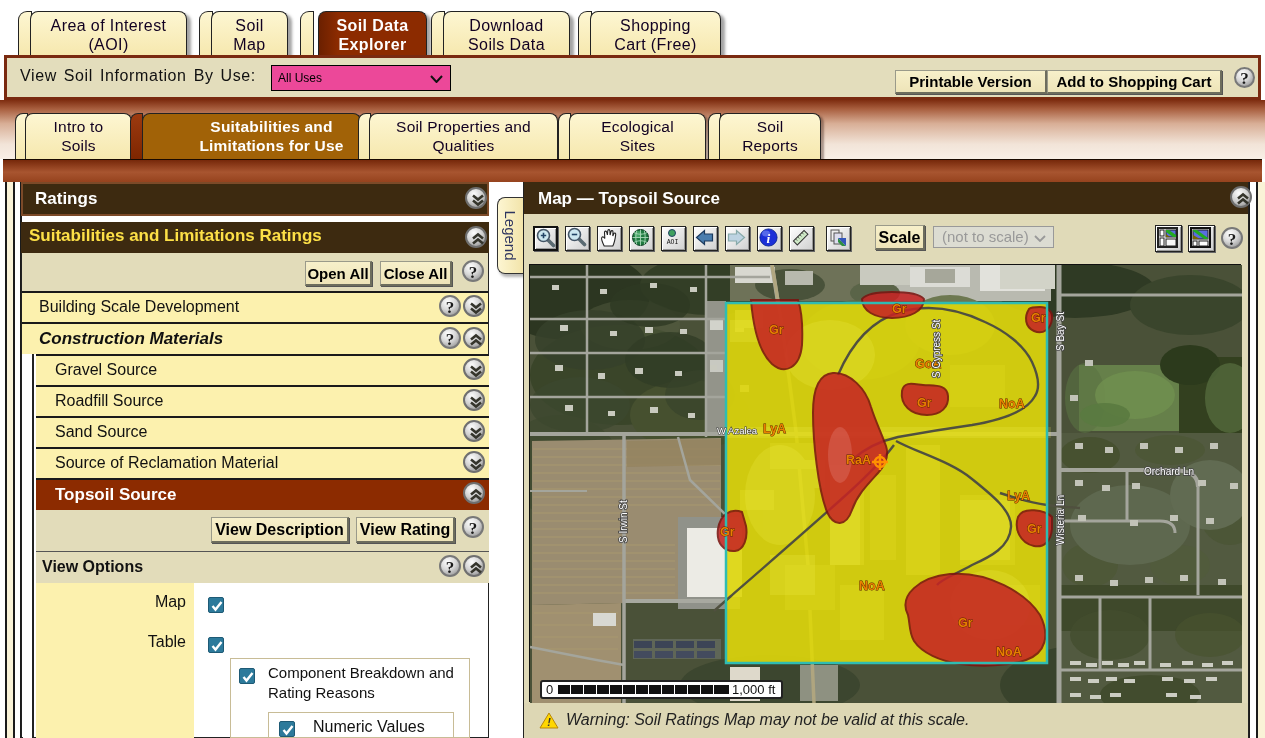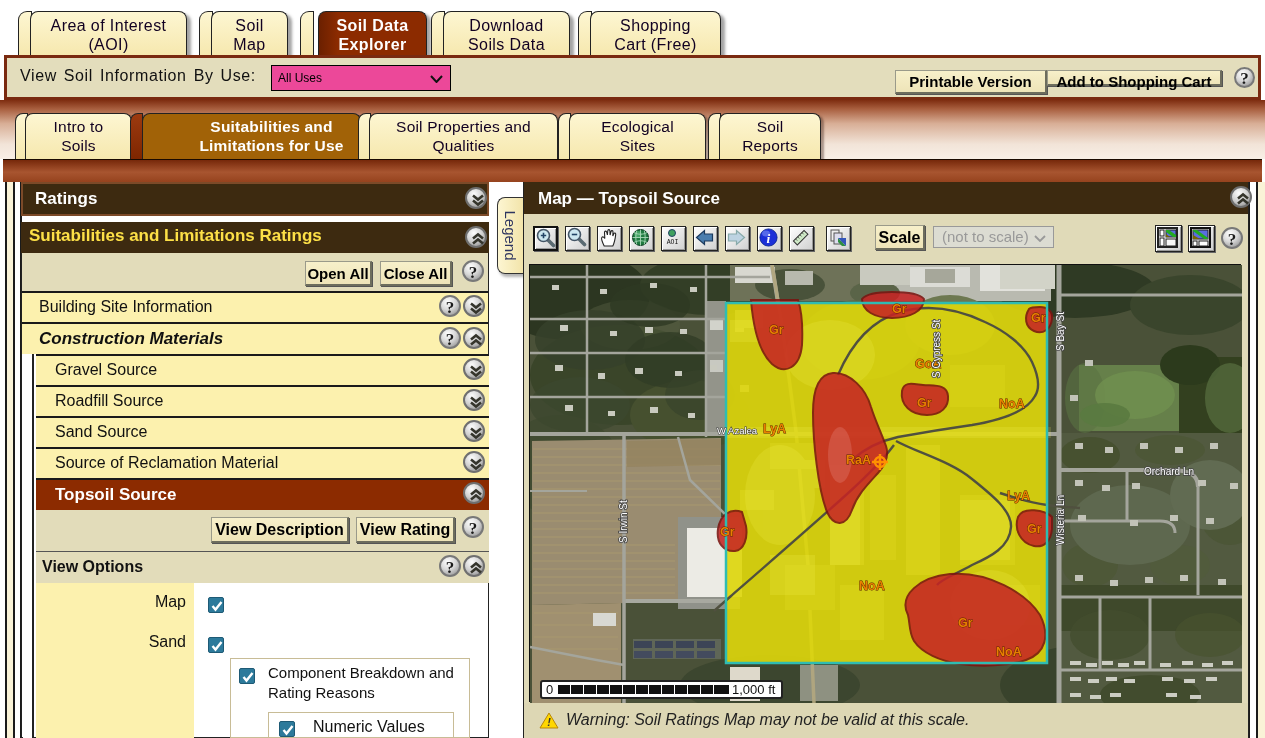--- a/index.html
+++ b/index.html
@@ -83,21 +83,21 @@
   <div class="ttab" style="left:443px; width:127px;">Download<br>Soils Data</div>
   <div class="tedge" style="left:578px;"></div>
   <div class="ttab" style="left:590px; width:131px;">Shopping<br>Cart (Free)</div>
 
   <div id="tb1">
     <div class="lbl">View Soil Information By Use:</div>
     <div id="allUses">All Uses<svg width="13" height="8" viewBox="0 0 13 8" style="position:absolute; right:7px; top:9px;">
           <path d="M1 1 L6.5 7 L12 1" fill="none" stroke="#111" stroke-width="2"></path>
         </svg></div>
     <div class="btn" style="position:absolute; left:888px; top:12px; width:152px; height:24px; line-height:22px;">Printable Version</div>
-    <div class="btn" style="position:absolute; left:1040px; top:12px; width:175px; height:16px; line-height:22px;">Add to Shopping Cart</div>
+    <div class="btn" style="position:absolute; left:1040px; top:12px; width:175px; height:24px; line-height:22px;">Add to Shopping Cart</div>
     <div class="qmark" style="position:absolute; left:1227px; top:9px; width:21px; height:21px; font-size:17px; line-height:20px;">?</div>
   </div>
 
   <div id="strip2"></div>
   <div class="sedge" style="left:15px;"></div>
   <div class="stab" style="left:25px; width:107px;">Intro to<br>Soils</div>
   <div class="sedge red" style="left:130px;"></div>
   <div class="stab act" style="left:142px; width:219px;">Suitabilities and<br>Limitations for Use</div>
   <div class="sedge" style="left:358px;"></div>
   <div class="stab" style="left:369px; width:189px;">Soil Properties and<br>Qualities</div>
@@ -136,21 +136,21 @@
         <path d="M6 15.5 L11 11.5 L16 15.5" fill="none" stroke="#35352c" stroke-width="2.6"></path>
       </svg>
     </div>
 
   <div class="tanrow" style="left:22px; top:253px; width:466px; height:38px;"></div>
   <div class="btn" style="position:absolute; left:305px; top:261px; width:67px; height:25px; line-height:23px;">Open All</div>
   <div class="btn" style="position:absolute; left:380px; top:261px; width:72px; height:25px; line-height:23px;">Close All</div>
   <div class="qmark" style="position:absolute; left:462px; top:260px; width:22px; height:22px; font-size:17px; line-height:22px;">?</div>
 
   <div class="yrow" style="left:22px; top:291px; width:466px; height:31px;">
-    <div class="abs" style="left:17px; top:5px;">Building Site Information</div>
+    <div class="abs" style="left:17px; top:5px;">Building Scale Development</div>
   </div>
   <div class="qmark" style="position:absolute; left:439px; top:295px; width:22px; height:22px; font-size:17px; line-height:22px;">?</div>
   <div class="cicon" style="left:463px; top:295px;">
       <svg width="22" height="22" viewBox="0 0 22 22">
         <path d="M6 6.5 L11 10.5 L16 6.5" fill="none" stroke="#35352c" stroke-width="2.6"></path>
         <path d="M6 11.5 L11 15.5 L16 11.5" fill="none" stroke="#35352c" stroke-width="2.6"></path>
       </svg>
     </div>
 
   <div class="yrow" style="left:22px; top:322px; width:466px; height:32px;font-style:italic;">
@@ -232,21 +232,21 @@
     </div>
 
   <div class="abs" style="left:36px; top:583px; width:158px; height:155px; background:#fcf1ae;"></div>
   <div class="abs" style="left:100px; top:593px; width:86px; text-align:right; font-size:16px; color:#111;">Map</div>
   <div class="cbox" style="left:208px; top:597px;">
       <svg width="14" height="14" viewBox="0 0 14 14">
         <path d="M2.5 7 L5.5 10.5 L11.5 3" fill="none" stroke="#fff" stroke-width="2.4"></path>
       </svg>
     </div>
 
-  <div class="abs" style="left:100px; top:633px; width:86px; text-align:right; font-size:16px; color:#111;">Sand</div>
+  <div class="abs" style="left:100px; top:633px; width:86px; text-align:right; font-size:16px; color:#111;">Table</div>
   <div class="cbox" style="left:208px; top:637px;">
       <svg width="14" height="14" viewBox="0 0 14 14">
         <path d="M2.5 7 L5.5 10.5 L11.5 3" fill="none" stroke="#fff" stroke-width="2.4"></path>
       </svg>
     </div>
 
   <div class="abs" style="left:230px; top:658px; width:240px; height:80px; background:#fff; border:1px solid #c8bc96;"></div>
   <div class="cbox" style="left:239px; top:668px;">
       <svg width="14" height="14" viewBox="0 0 14 14">
         <path d="M2.5 7 L5.5 10.5 L11.5 3" fill="none" stroke="#fff" stroke-width="2.4"></path>

